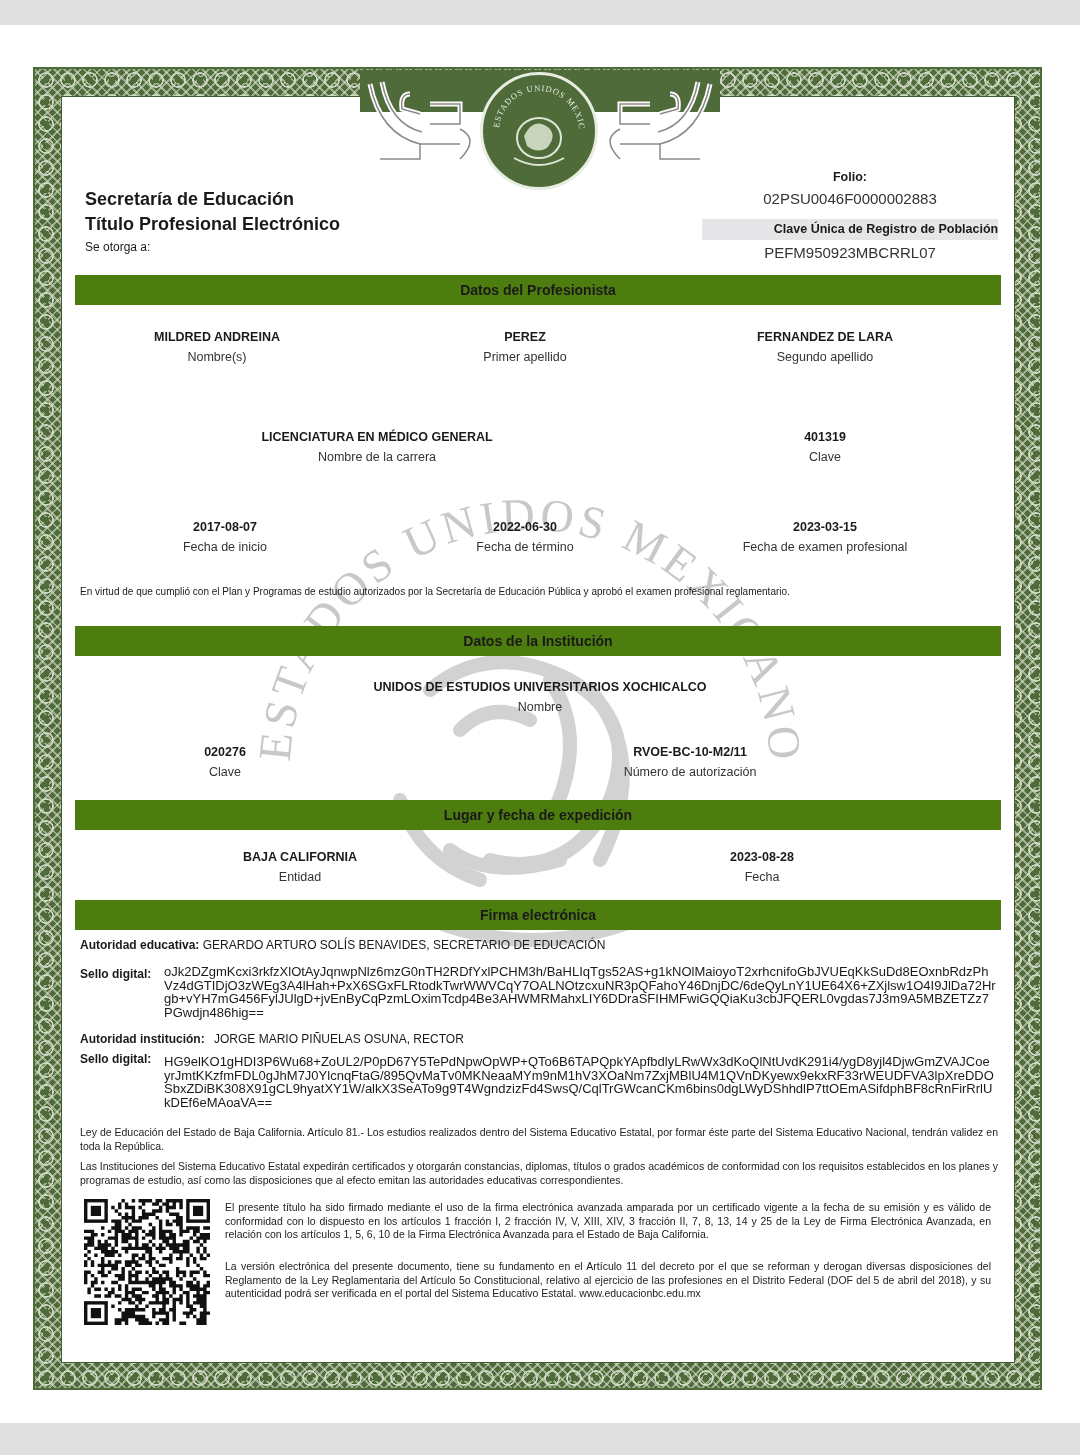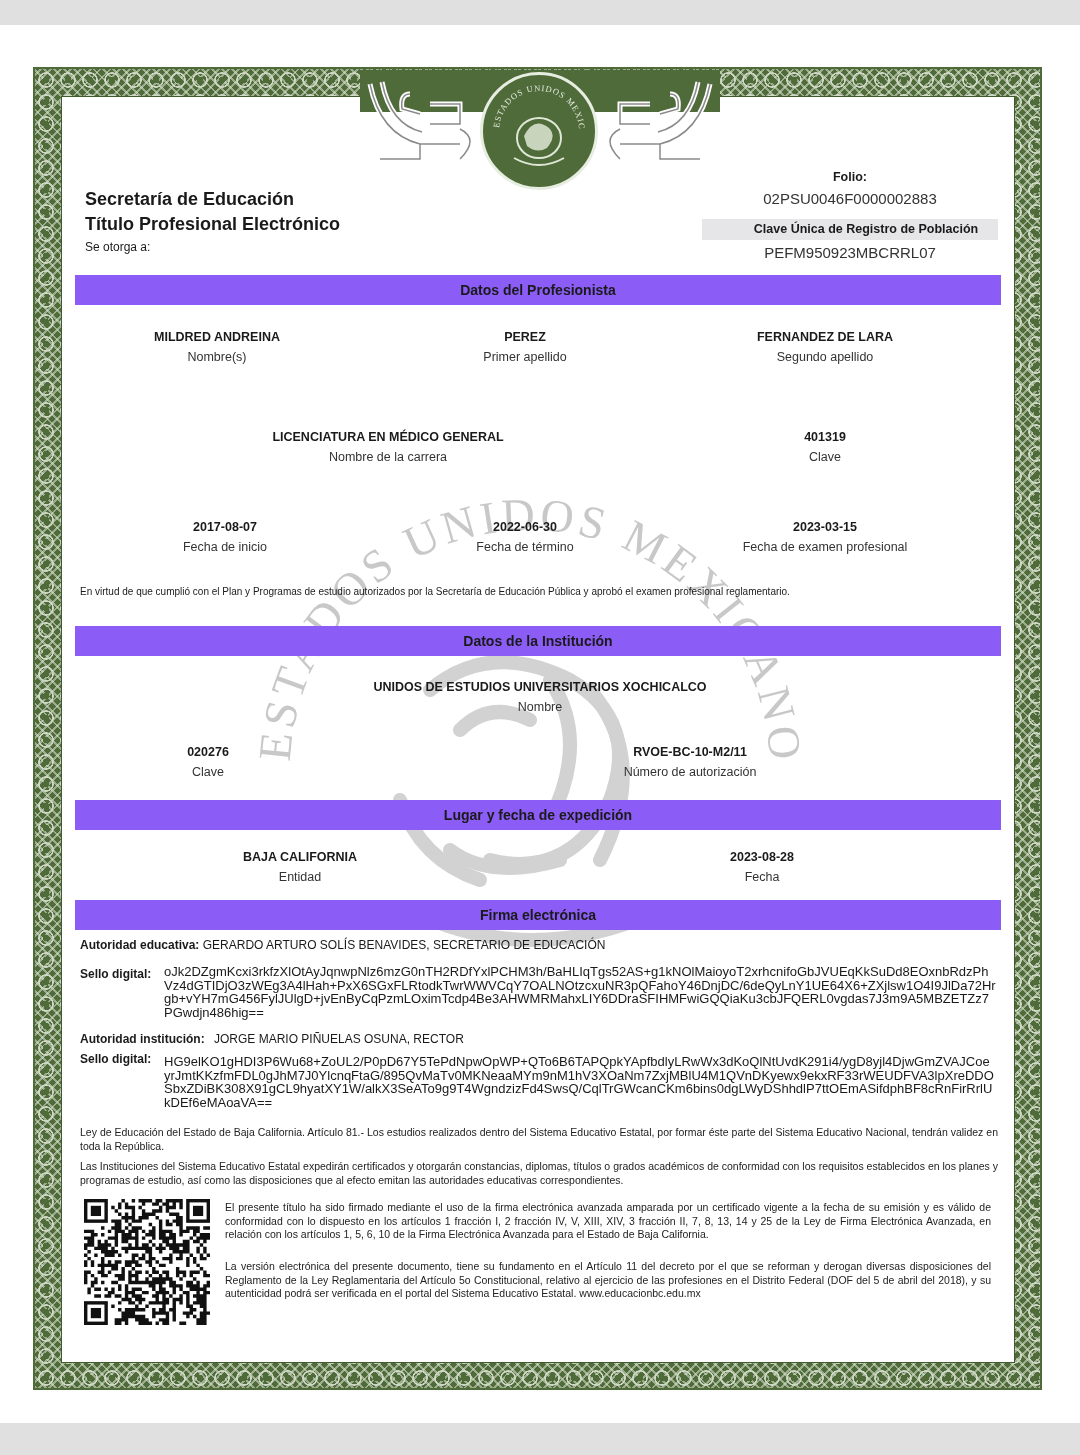--- a/index.html
+++ b/index.html
@@ -42,21 +42,21 @@
   .watermark {
     position:absolute; left:250px; top:470px; width:560px; height:520px; pointer-events:none;
   }
 
   .abs { position:absolute; }
   .h-left { font-weight:bold; font-size:18px; }
   .normal { font-size:12px; }
   .small-bold { font-weight:bold; font-size:12.5px; text-align:center; }
   .small { font-size:15px; text-align:center; color:#333; }
   .band {
-    position:absolute; left:75px; width:926px; height:30px; background:#8b5cf6;
+    position:absolute; left:75px; width:926px; height:30px; background:#4d7c0f;
     display:flex; align-items:center; justify-content:center;
     font-weight:bold; font-size:14px;
   }
   .field { position:absolute; text-align:center; }
   .field .v { font-weight:bold; font-size:12.5px; }
   .field .l { font-size:12.5px; color:#333; margin-top:6px; }
 
   .sig-label { font-weight:bold; font-size:12px; }
   .sig-text { font-size:13px; line-height:13.5px; word-break:break-all; }
   .legal { font-size:10.5px; line-height:13.5px; color:#222; text-align:justify; }
@@ -141,39 +141,39 @@
   </g>
 </svg>
 
 <div class="abs h-left" style="left:85px; top:189px;">Secretaría de Educación</div>
 <div class="abs h-left" style="left:85px; top:214px;">Título Profesional Electrónico</div>
 <div class="abs normal" style="left:85px; top:240px;">Se otorga a:</div>
 
 <div class="abs small-bold" style="left:700px; width:300px; top:170px;">Folio:</div>
 <div class="abs small" style="left:700px; width:300px; top:190px;">02PSU0046F0000002883</div>
 <div class="abs" style="left:702px; width:296px; top:219px; height:21px; background:#e6e6e8;"></div>
-<div class="abs small-bold" style="left:716px; width:300px; top:222px;">Clave Única de Registro de Población</div>
+<div class="abs small-bold" style="left:736px; width:300px; top:222px;">Clave Única de Registro de Población</div>
 <div class="abs small" style="left:700px; width:300px; top:244px;">PEFM950923MBCRRL07</div>
 
 <div class="band" style="top:275px;">Datos del Profesionista</div>
 
 <div class="field" style="left:92px; width:250px; top:330px;">
   <div class="v">MILDRED ANDREINA</div>
   <div class="l">Nombre(s)</div>
 </div>
 <div class="field" style="left:400px; width:250px; top:330px;">
   <div class="v">PEREZ</div>
   <div class="l">Primer apellido</div>
 </div>
 <div class="field" style="left:700px; width:250px; top:330px;">
   <div class="v">FERNANDEZ DE LARA</div>
   <div class="l">Segundo apellido</div>
 </div>
 
-<div class="field" style="left:238px; width:300px; top:430px;text-align:center;">
+<div class="field" style="left:227px; width:300px; top:430px;text-align:center;">
   <div class="v">LICENCIATURA EN MÉDICO GENERAL</div>
   <div class="l">Nombre de la carrera</div>
 </div>
 <div class="field" style="left:725px; width:200px; top:430px;">
   <div class="v">401319</div>
   <div class="l">Clave</div>
 </div>
 
 <div class="field" style="left:125px; width:200px; top:520px;">
   <div class="v">2017-08-07</div>
@@ -189,21 +189,21 @@
 </div>
 
 <div class="abs" style="left:80px; top:584px; width:925px; font-size:10px; line-height:15px;">En virtud de que cumplió con el Plan y Programas de estudio autorizados por la Secretaría de Educación Pública y aprobó el examen profesional reglamentario.</div>
 
 <div class="band" style="top:626px;">Datos de la Institución</div>
 
 <div class="field" style="left:330px; width:420px; top:680px;">
   <div class="v">UNIDOS DE ESTUDIOS UNIVERSITARIOS XOCHICALCO</div>
   <div class="l">Nombre</div>
 </div>
-<div class="field" style="left:133px; width:150px; top:745px;">
+<div class="field" style="left:150px; width:150px; top:745px;">
   <div class="v">020276</div>
   <div class="l">Clave</div>
 </div>
 <div class="field" style="left:590px; width:200px; top:745px;">
   <div class="v">RVOE-BC-10-M2/11</div>
   <div class="l">Número de autorización</div>
 </div>
 
 <div class="band" style="top:800px;">Lugar y fecha de expedición</div>
 

